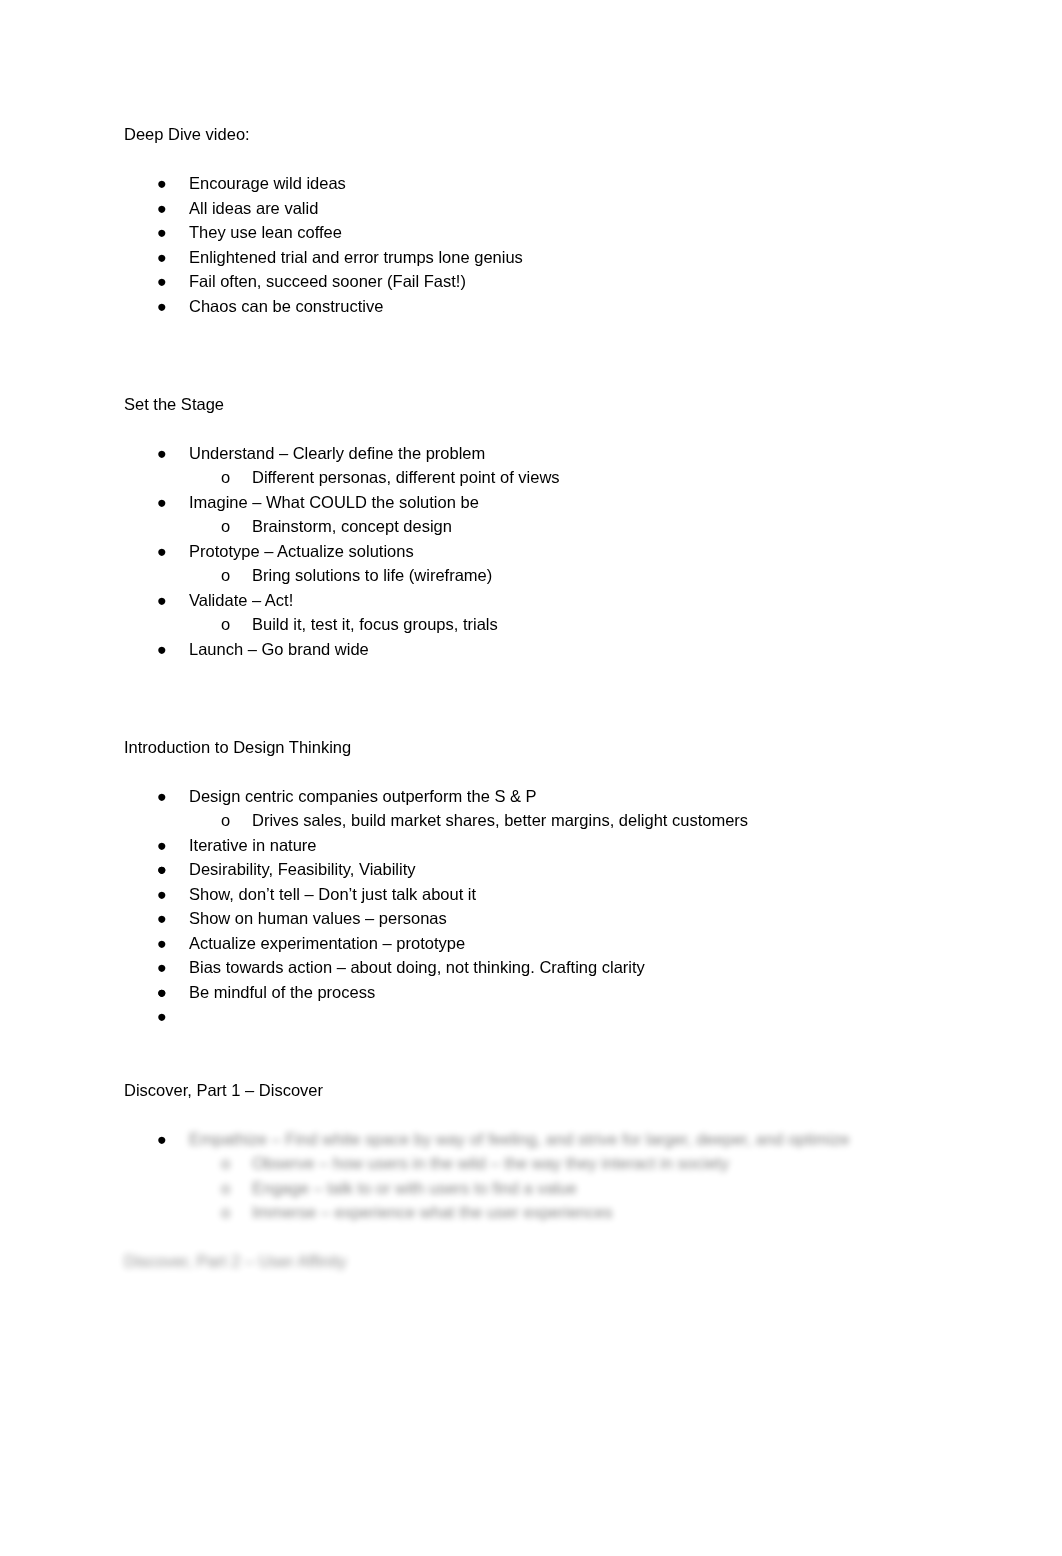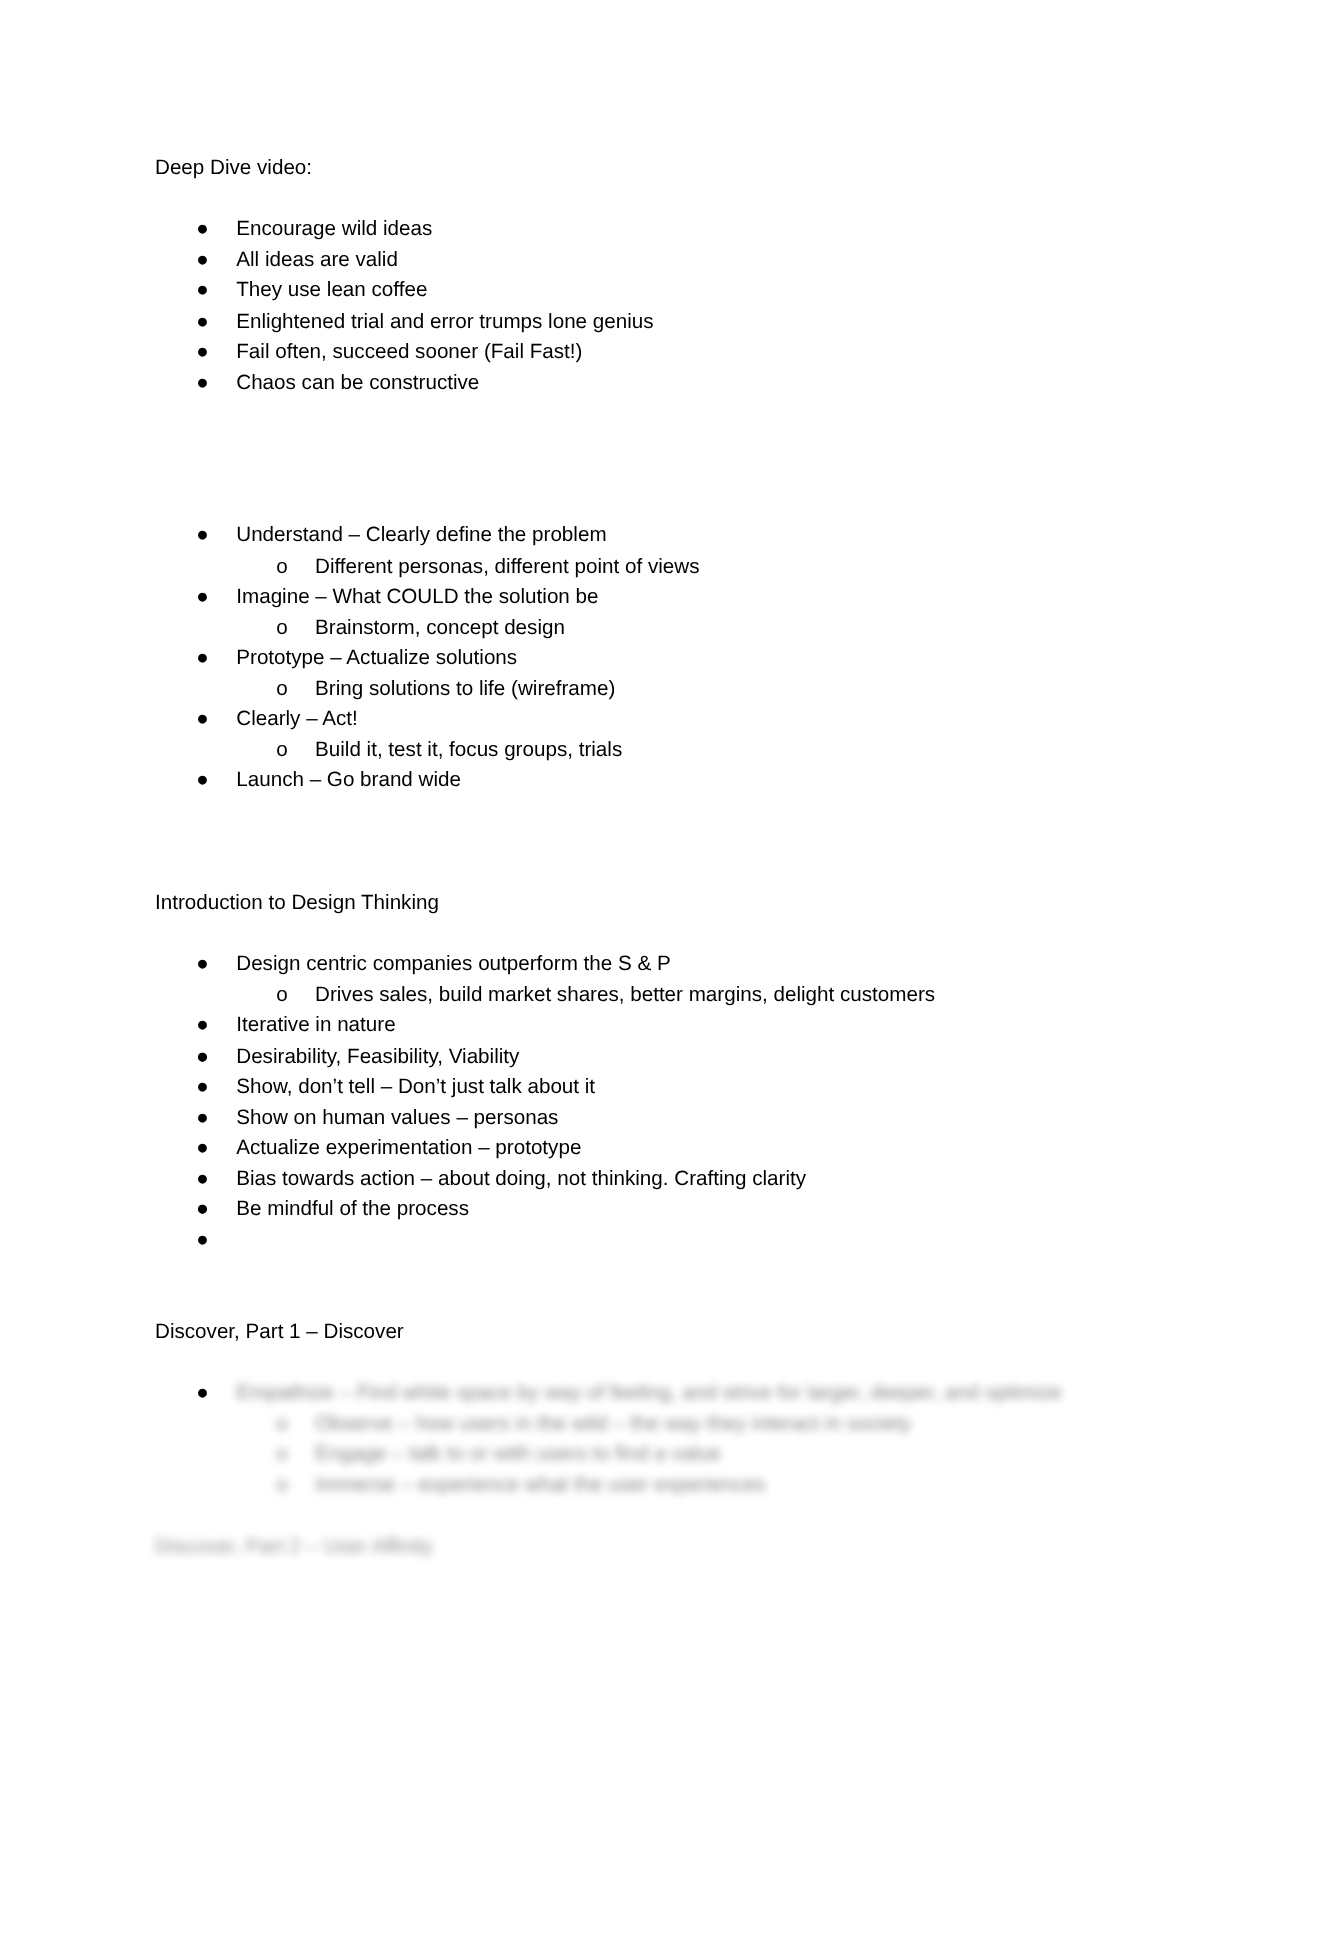--- a/index.html
+++ b/index.html
@@ -123,20 +123,21 @@
           <span>Chaos can be constructive</span>
         </li>
       </ul>
     </div>
 
     <div class="spacer-line"></div>
     <div class="spacer-line"></div>
     <div class="spacer-line"></div>
 
     <div class="section">
+      <div class="section-heading">Set the Stage</div>
       <div class="spacer-line"></div>
       <ul class="bullets">
         <li class="bullet">
           <span class="marker">●</span>
           <span>Understand – Clearly define the problem</span>
         </li>
         <ul class="subbullets">
           <li class="subbullet">
             <span class="marker">o</span>
             <span>Different personas, different point of views</span>
@@ -157,21 +158,21 @@
           <span>Prototype – Actualize solutions</span>
         </li>
         <ul class="subbullets">
           <li class="subbullet">
             <span class="marker">o</span>
             <span>Bring solutions to life (wireframe)</span>
           </li>
         </ul>
         <li class="bullet">
           <span class="marker">●</span>
-          <span>Clearly – Act!</span>
+          <span>Validate – Act!</span>
         </li>
         <ul class="subbullets">
           <li class="subbullet">
             <span class="marker">o</span>
             <span>Build it, test it, focus groups, trials</span>
           </li>
         </ul>
         <li class="bullet">
           <span class="marker">●</span>
           <span>Launch – Go brand wide</span>

